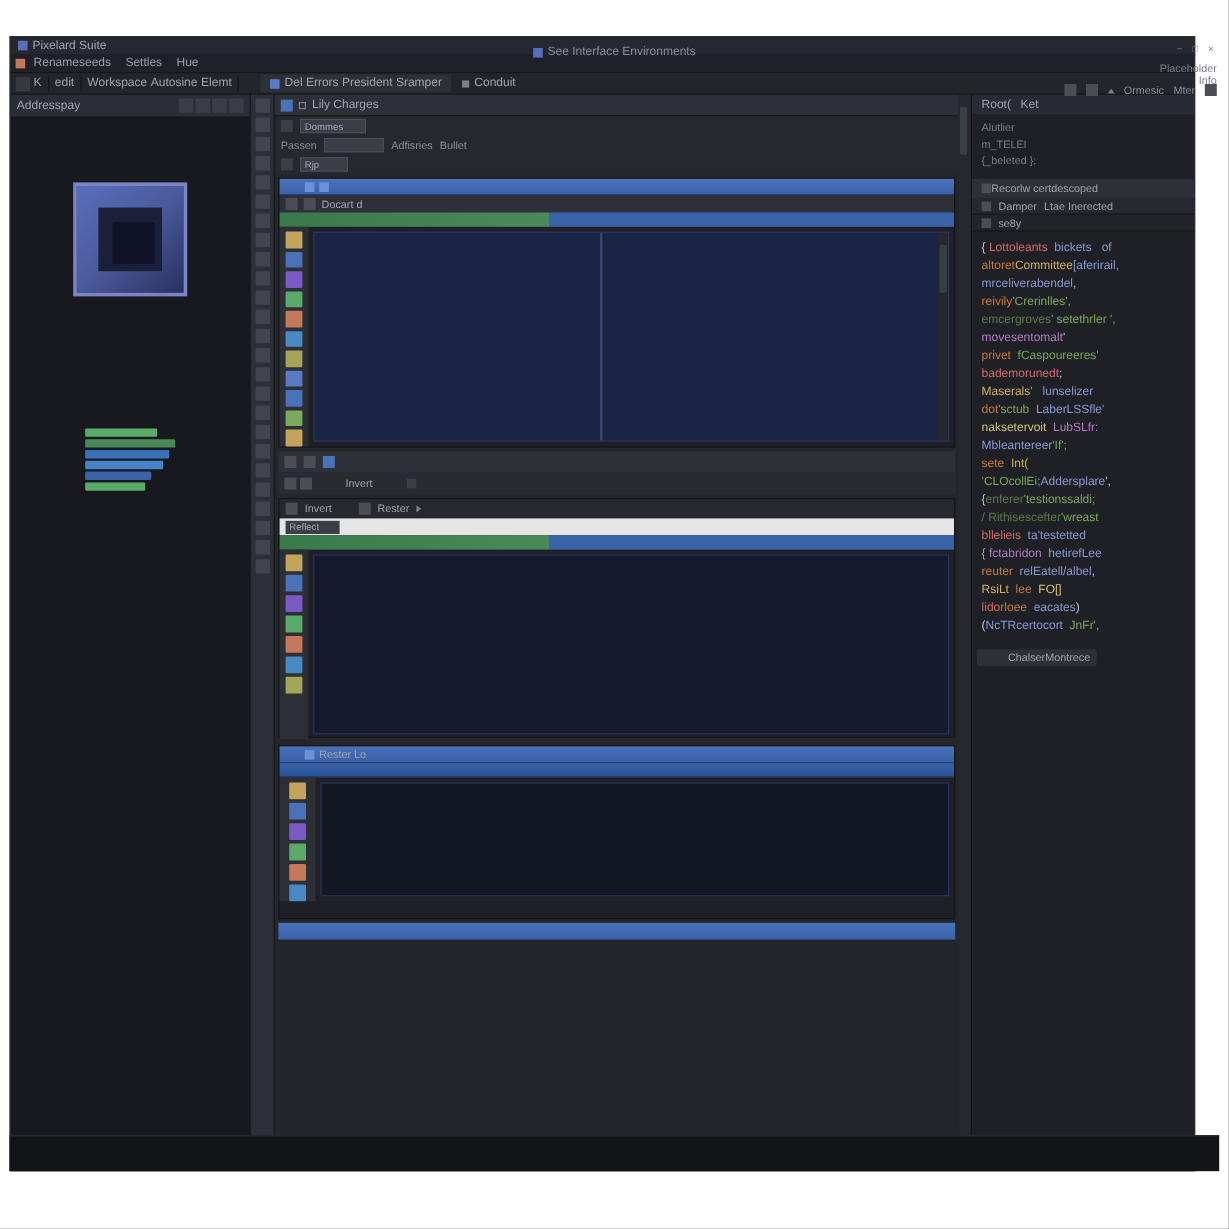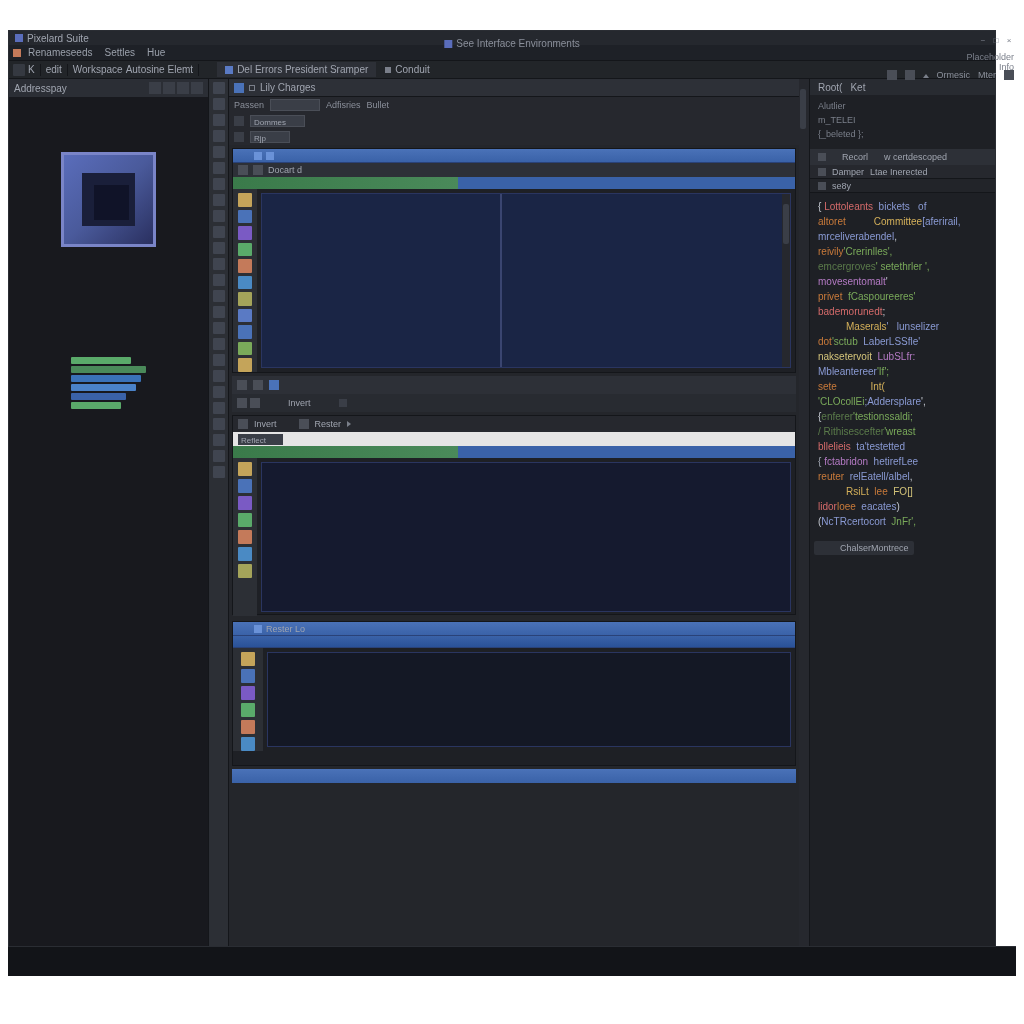--- a/index.html
+++ b/index.html
@@ -39,27 +39,27 @@
 .panel .greenbar { height: 12px; background: linear-gradient(90deg, #3a7a4a 0%, #4a8a5a 40%, #3a62a8 40%, #3a62a8 100%); margin: 0; }
 .panel .body { display: flex; height: calc(100% - 40px); }
 .panel .icostrip { width: 24px; background: #2c2f35; display: flex; flex-direction: column; align-items: center; padding-top: 4px; gap: 3px; }
 .panel .icostrip div { width: 14px; height: 14px; border-radius: 1px; }
 .panel .view { flex: 1; background: #1a2545; margin: 4px; border: 1px solid #2a3560; position: relative; }
 .panel .view .split { position: absolute; left: 45%; top: 0; bottom: 0; width: 2px; background: #3a4570; }
 .rightcol { flex: 1; background: #1e2025; border-left: 1px solid #14161a; display: flex; flex-direction: column; }
 .rightcol .tabs { height: 16px; background: #282b31; display: flex; align-items: center; gap: 8px; padding: 0 8px; }
 .rightcol .tabs span { font-size: 10px; }
 .rightcol .meta { padding: 4px 8px; font-size: 9px; line-height: 14px; color: #7a7f8a; }
-.rightcol .subtabs { height: 16px; background: #2d3037; display: flex; align-items: center; gap: 16px; padding: 0 8px; margin-top: 4px; }
+.rightcol .subtabs { height: 16px; background: #2d3037; display: flex; align-items: center; gap: 0; padding: 0 8px; margin-top: 4px; }
 .rightcol .subtabs span { font-size: 9px; white-space: nowrap; }
 .rightcol .filehdr { height: 14px; background: #26282e; display: flex; gap: 6px; padding: 0 8px; align-items: center; font-size: 9px; border-bottom: 1px solid #14161a; }
 .code { padding: 6px 8px; font-family: 'Consolas', monospace; font-size: 10px; line-height: 15px; white-space: pre; overflow: hidden; }
 .code .l { display: block; }
 .c-kw { color: #c97a3a; }
-.c-ty { color: #d4b05a; margin-left: 28px; }
+.c-ty { color: #d4b05a; }
 .c-fn { color: #d4c47a; }
 .c-str { color: #7aaa5a; }
 .c-id { color: #8a9ad4; }
 .c-op { color: #c4c8d0; }
 .c-cm { color: #5a7a4a; }
 .c-rd { color: #d46a6a; }
 .c-pu { color: #b47ac4; }
 .bottomtag { height: 14px; background: #2d3037; margin: 6px 4px 0; display: flex; align-items: center; padding: 0 6px; gap: 20px; font-size: 9px; border-radius: 2px; width: 100px; }
 .wincontrols { position: absolute; right: 10px; top: 36px; display: flex; gap: 3px; }
 .wincontrols div { width: 10px; height: 10px; font-size: 8px; color: #7a7f8a; text-align: center; }
@@ -155,28 +155,28 @@
           <div></div>
           <div></div>
         </div>
       <div class="midmain">
         <div class="tabrow">
           <div class="ico"></div>
           <div style="width:6px;height:6px;border:1px solid #7a7f8a"></div>
           <span>Lily Charges</span>
         </div>
         <div class="fieldsrow">
+          <div style="width:10px;height:10px;background:#3a3e47"></div>
+          <div class="inp" style="width:55px"><span style="font-size:8px;padding:0 3px">Dommes</span></div>
+        </div>
+        <div class="fieldsrow">
           <label>Passen</label>
           <div class="inp"></div>
           <label>Adfisries</label>
           <label>Bullet</label>
-        </div>
-        <div class="fieldsrow">
-          <div style="width:10px;height:10px;background:#3a3e47"></div>
-          <div class="inp" style="width:55px"><span style="font-size:8px;padding:0 3px">Dommes</span></div>
         </div>
         <div class="fieldsrow">
           <div style="width:10px;height:10px;background:#3a3e47"></div>
           <div class="inp" style="width:40px"><span style="font-size:8px;padding:0 3px">Rjp</span></div>
         </div>
 
         <div class="panel" style="height:225px">
           <div class="bluebar">
             <div class="dot"></div>
             <div class="dot"></div>

